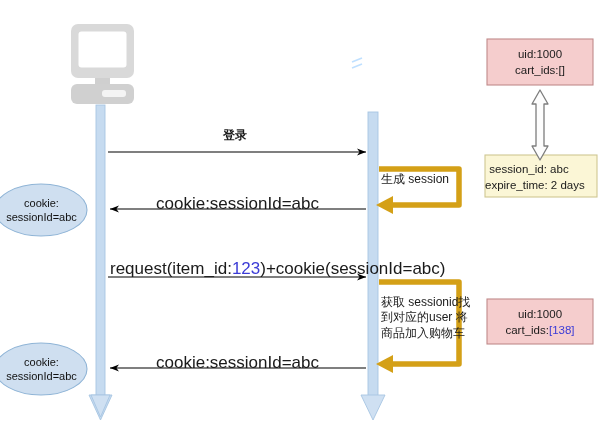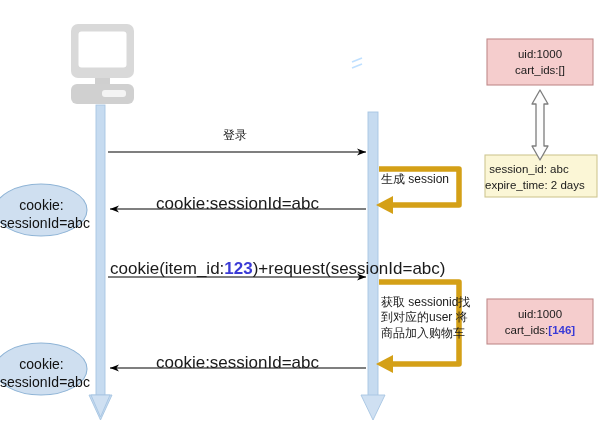--- a/index.html
+++ b/index.html
@@ -14,25 +14,25 @@
 
   .lbl{
     position:absolute;
     color:#1a1a1a;
     font-size:11.5px;
     line-height:1.28;
     white-space:pre;
     text-align:center;
     letter-spacing:0px;
   }
-  .lbl .hl{color:#3b3bd6;font-weight:bold;}
+  .lbl .hl{color:#3b3bd6;}
   .msg-lbl{font-size:17px;}
   .cn{font-size:12px;}
   .boxtext{font-size:11.5px;line-height:1.35;}
-  .ellipse-text{font-size:14px;line-height:1.3;color:#111;}
+  .ellipse-text{font-size:11px;line-height:1.3;color:#111;}
 </style>
 </head>
 <body>
 
 <div id="stage">
 
   <svg id="svg" viewBox="0 0 600 441">
     <defs>
       <linearGradient id="srvFront" x1="0" y1="0" x2="1" y2="0">
         <parameter name="stop" offset="0%" stop-color="#8fc6fb"></parameter>
@@ -104,35 +104,35 @@
     <rect x="487" y="299" width="106" height="45" fill="#f5cdcd" stroke="#c08a8a" stroke-width="1.1"></rect>
 
     <g>
       <path d="M540,90 L548,104 L544,104 L544,146 L548,146 L540,160 L532,146 L536,146 L536,104 L532,104 Z" fill="#fdfdfd" stroke="#7d7d7d" stroke-width="1.3" stroke-linejoin="round"></path>
     </g>
 
     <ellipse cx="41" cy="210" rx="46" ry="26" fill="#cfdff0" stroke="#8fb4d6" stroke-width="1.1"></ellipse>
     <ellipse cx="41" cy="369" rx="46" ry="26" fill="#cfdff0" stroke="#8fb4d6" stroke-width="1.1"></ellipse>
   </svg>
 
-  <div class="lbl msg-lbl cn" style="left:205px;top:128px;width:60px;">登录</div>
+  <div class="lbl msg-lbl cn" style="left:205px;top:128px;width:60px;font-weight:bold;">登录</div>
 
   <div class="lbl msg-lbl" style="left:150px;top:193px;width:175px;">cookie:sessionId=abc</div>
 
-  <div class="lbl msg-lbl" style="left:110px;top:258px;width:260px;"><span>cookie(item_id:</span><span class="hl">123</span><span>)+request(sessionId=abc)</span></div>
+  <div class="lbl msg-lbl" style="left:110px;top:258px;width:260px;"><span>request(item_id:</span><span class="hl">123</span><span>)+cookie(sessionId=abc)</span></div>
 
   <div class="lbl msg-lbl" style="left:150px;top:352px;width:175px;">cookie:sessionId=abc</div>
 
   <div class="lbl cn" style="left:381px;top:295px;width:84px;text-align:left;"><span>获取 sessionid找</span><br><span>到对应的user 将</span><br><span>商品加入购物车</span></div>
 
   <div class="lbl cn" style="left:381px;top:172px;width:80px;text-align:left;">生成 session</div>
 
   <div class="lbl boxtext" style="left:487px;top:47px;width:106px;"><span>uid:1000</span><br><span>cart_ids:</span><span>[]</span></div>
 
   <div class="lbl boxtext" style="left:485px;top:162px;width:88px;"><span>session_id: abc</span><br><span>expire_time: 2 days</span></div>
 
-  <div class="lbl boxtext" style="left:487px;top:307px;width:106px;"><span>uid:1000</span><br><span>cart_ids:</span><span class="hl">[146]</span></div>
+  <div class="lbl boxtext" style="left:487px;top:307px;width:106px;"><span>uid:1000</span><br><span>cart_ids:</span><span class="hl">[138]</span></div>
 
   <div class="lbl ellipse-text" style="left:0px;top:196px;width:83px;"><span>cookie:</span><br><span>sessionId=abc</span></div>
 
   <div class="lbl ellipse-text" style="left:0px;top:355px;width:83px;"><span>cookie:</span><br><span>sessionId=abc</span></div>
 
 </div>
 
 </body></html>

